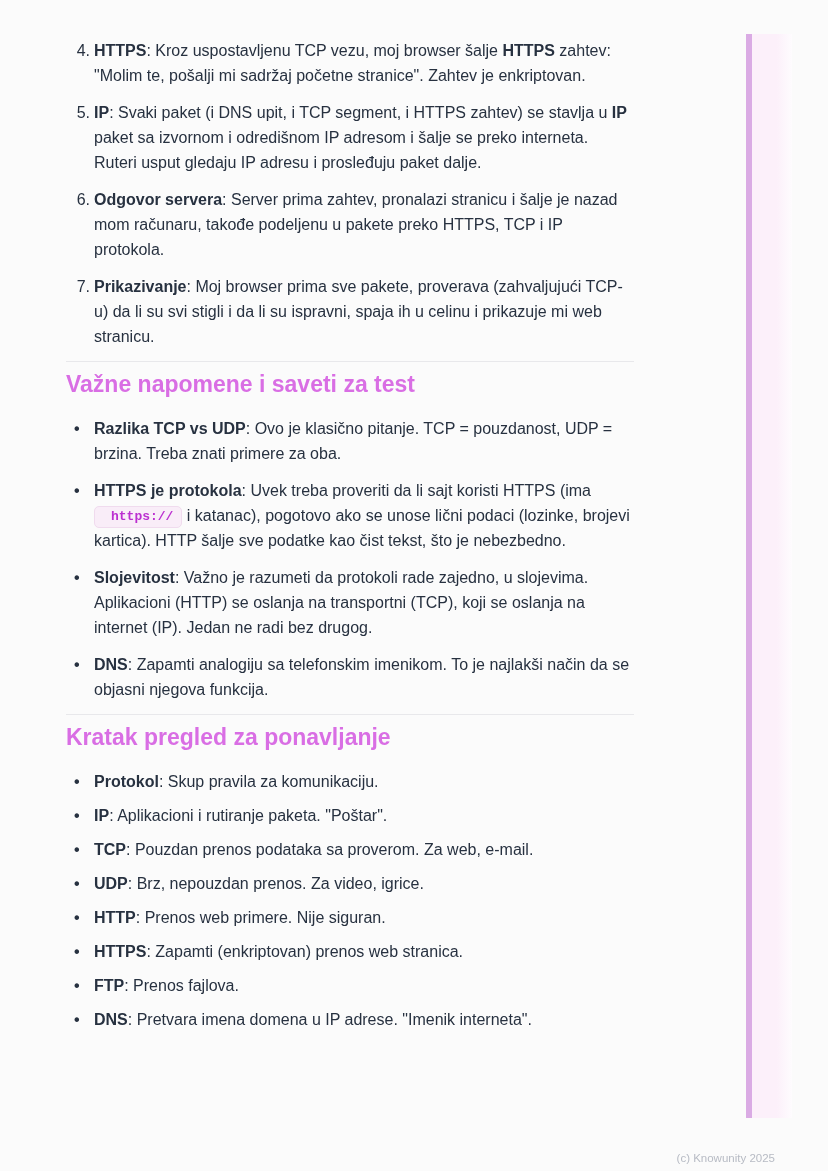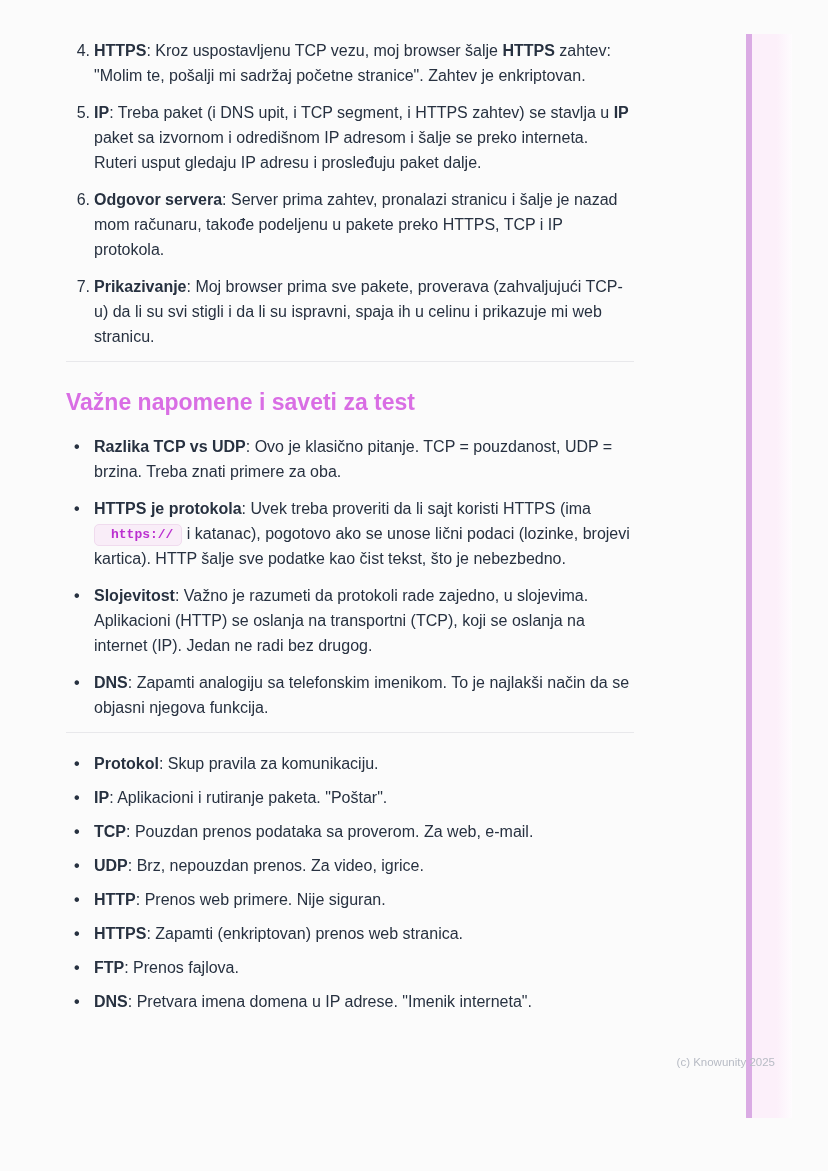--- a/index.html
+++ b/index.html
@@ -56,30 +56,30 @@
     vertical-align: 1px;
   }
 
   hr.divider {
     border: none;
     border-top: 1px solid var(--divider, #e8e8eb);
     margin: 0;
   }
 
   h2.section-heading {
-    margin-top: 26px;
+    margin-top: 8px;
     font-size: 23px;
     line-height: 28px;
     font-weight: 700;
     color: var(--heading, #d96ee4);
   }
   .section-list { margin-top: 18px; }
 
   .footer {
-    position: absolute; right: 53px; top: 1055px;
+    position: absolute; right: 53px; top: 1151px;
     font-size: 11.5px; line-height: 14px;
     color: var(--footer-text, #b7bbc4);
     z-index: 3;
   }
 </style>
 </head>
 <body>
 
 <div class="page">
 
@@ -89,21 +89,21 @@
   </div>
 
   <main class="content">
     <ol class="num-list" id="process-list">
         <li>
           <span class="marker num">4.</span>
           <span class="li-body"><span class="bold">HTTPS</span><span>: Kroz uspostavljenu TCP vezu, moj browser šalje </span><span class="bold">HTTPS</span><span> zahtev: "Molim te, pošalji mi sadržaj početne stranice". Zahtev je enkriptovan.</span></span>
         </li>
         <li>
           <span class="marker num">5.</span>
-          <span class="li-body"><span class="bold">IP</span><span>: Treba paket (i DNS upit, i TCP segment, i HTTPS zahtev) se stavlja u </span><span class="bold">IP</span><span> paket sa izvornom i odredišnom IP adresom i šalje se preko interneta. Ruteri usput gledaju IP adresu i prosleđuju paket dalje.</span></span>
+          <span class="li-body"><span class="bold">IP</span><span>: Svaki paket (i DNS upit, i TCP segment, i HTTPS zahtev) se stavlja u </span><span class="bold">IP</span><span> paket sa izvornom i odredišnom IP adresom i šalje se preko interneta. Ruteri usput gledaju IP adresu i prosleđuju paket dalje.</span></span>
         </li>
         <li>
           <span class="marker num">6.</span>
           <span class="li-body"><span class="bold">Odgovor servera</span><span>: Server prima zahtev, pronalazi stranicu i šalje je nazad mom računaru, takođe podeljenu u pakete preko HTTPS, TCP i IP protokola.</span></span>
         </li>
         <li>
           <span class="marker num">7.</span>
           <span class="li-body"><span class="bold">Prikazivanje</span><span>: Moj browser prima sve pakete, proverava (zahvaljujući TCP-u) da li su svi stigli i da li su ispravni, spaja ih u celinu i prikazuje mi web stranicu.</span></span>
         </li>
       </ol>
@@ -125,20 +125,21 @@
           <span class="li-body"><span class="bold">Slojevitost</span><span>: Važno je razumeti da protokoli rade zajedno, u slojevima. Aplikacioni (HTTP) se oslanja na transportni (TCP), koji se oslanja na internet (IP). Jedan ne radi bez drugog.</span></span>
         </li>
         <li>
           <span class="marker dot">•</span>
           <span class="li-body"><span class="bold">DNS</span><span>: Zapamti analogiju sa telefonskim imenikom. To je najlakši način da se objasni njegova funkcija.</span></span>
         </li>
       </ul>
 
     <hr class="divider">
 
+    <h2 class="section-heading">Kratak pregled za ponavljanje</h2>
     <ul class="section-list bullet-list-summary" id="summary-list">
         <li>
           <span class="marker dot">•</span>
           <span class="li-body"><span class="bold">Protokol</span><span>: Skup pravila za komunikaciju.</span></span>
         </li>
         <li>
           <span class="marker dot">•</span>
           <span class="li-body"><span class="bold">IP</span><span>: Aplikacioni i rutiranje paketa. "Poštar".</span></span>
         </li>
         <li>

